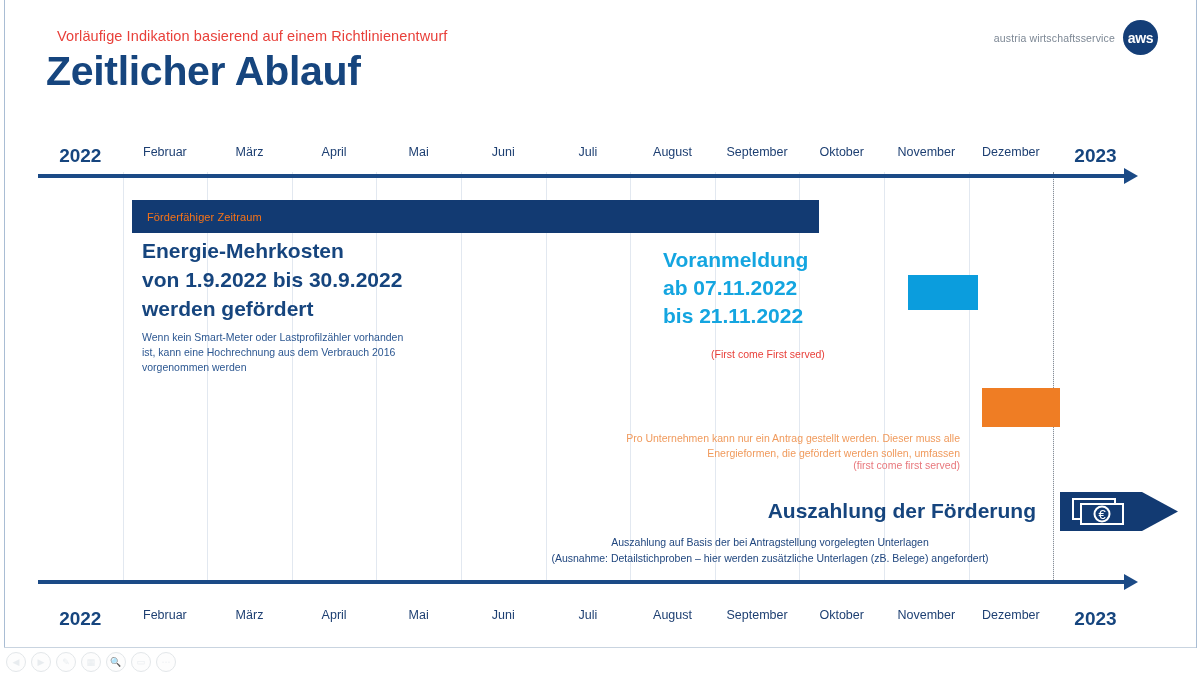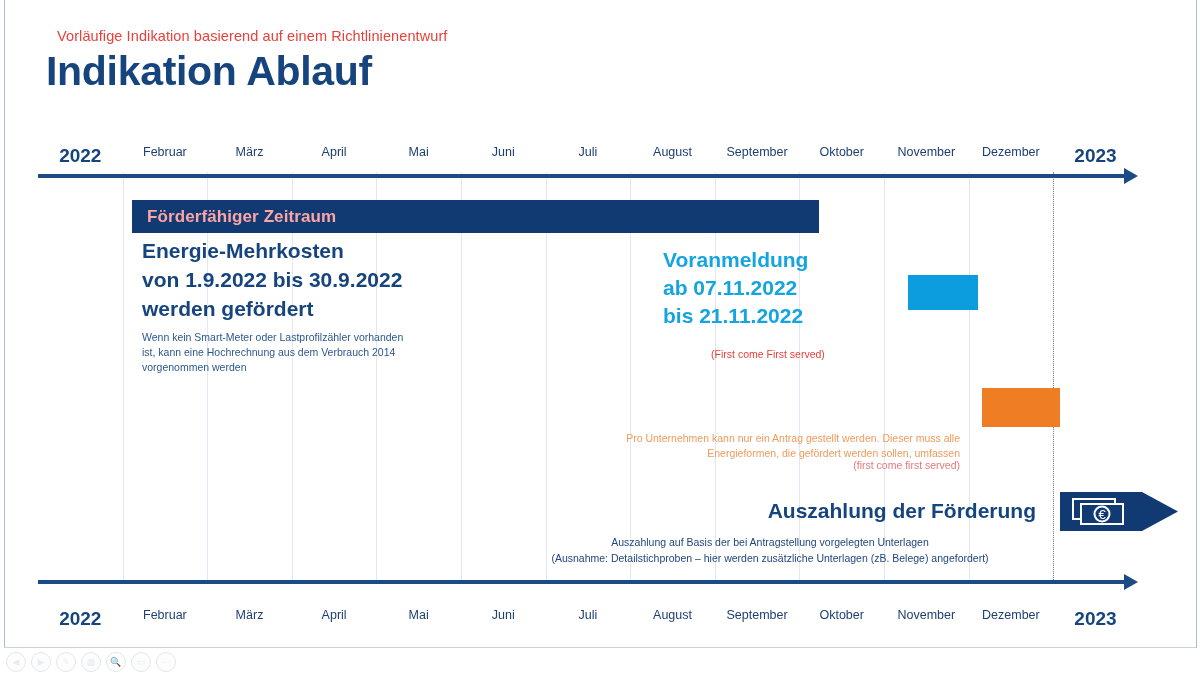--- a/index.html
+++ b/index.html
@@ -160,23 +160,23 @@
     left: 97px;
     width: 687px;
     height: 33px;
     background: #123a72;
     display: flex;
     align-items: center;
     padding-left: 15px;
     box-sizing: border-box;
   }
   #bar-foerderfaehig-label {
-    color: #fca5a5;
-    font-size: 17px;
-    font-weight: bold;
+    color: #f97316;
+    font-size: 11px;
+    font-weight: normal;
     letter-spacing: .1px;
   }
   #bar-voranmeldung {
     top: 135px;
     left: 873px;
     width: 70px;
     height: 35px;
     background: #0b9ddd;
   }
   #bar-antragstellung {
@@ -325,22 +325,26 @@
 </head>
 <body>
 
 <div id="slide">
 
   <div id="slide-left-border"></div>
   <div id="slide-right-border"></div>
   <div id="slide-bottom-border"></div>
 
   <div id="kicker">Vorläufige Indikation basierend auf einem Richtlinienentwurf</div>
-  <div id="page-title">Indikation Ablauf</div>
-
+  <div id="page-title">Zeitlicher Ablauf</div>
+
+  <div id="logo">
+    <div id="logo-wordmark">austria wirtschaftsservice</div>
+    <div id="logo-circle">aws</div>
+  </div>
 
   <div id="plot">
 
     <div id="gridlines">
         <div class="gridline" style="left: 87.6px;"></div>
         <div class="gridline" style="left: 172.2px;"></div>
         <div class="gridline" style="left: 256.8px;"></div>
         <div class="gridline" style="left: 341.4px;"></div>
         <div class="gridline" style="left: 426px;"></div>
         <div class="gridline" style="left: 510.6px;"></div>
@@ -407,21 +411,21 @@
           <text x="30" y="21" font-family="Liberation Sans, sans-serif" font-size="13" fill="#ffffff" text-anchor="middle">€</text>
         </svg>
       </div>
     </div>
   </div>
 
   <div class="block" id="energie-heading">Energie-Mehrkosten
 von 1.9.2022 bis 30.9.2022
 werden gefördert</div>
   <div class="block" id="energie-note">Wenn kein Smart-Meter oder Lastprofilzähler vorhanden
-ist, kann eine Hochrechnung aus dem Verbrauch 2014
+ist, kann eine Hochrechnung aus dem Verbrauch 2016
 vorgenommen werden</div>
 
   <div class="block" id="voranmeldung-heading">Voranmeldung
 ab 07.11.2022
 bis 21.11.2022</div>
   <div class="block" id="voranmeldung-fcfs">(First come First served)</div>
 
   <div class="block" id="antrag-note">Pro Unternehmen kann nur ein Antrag gestellt werden. Dieser muss alle
 Energieformen, die gefördert werden sollen, umfassen</div>
   <div class="block" id="antrag-fcfs">(first come first served)</div>

